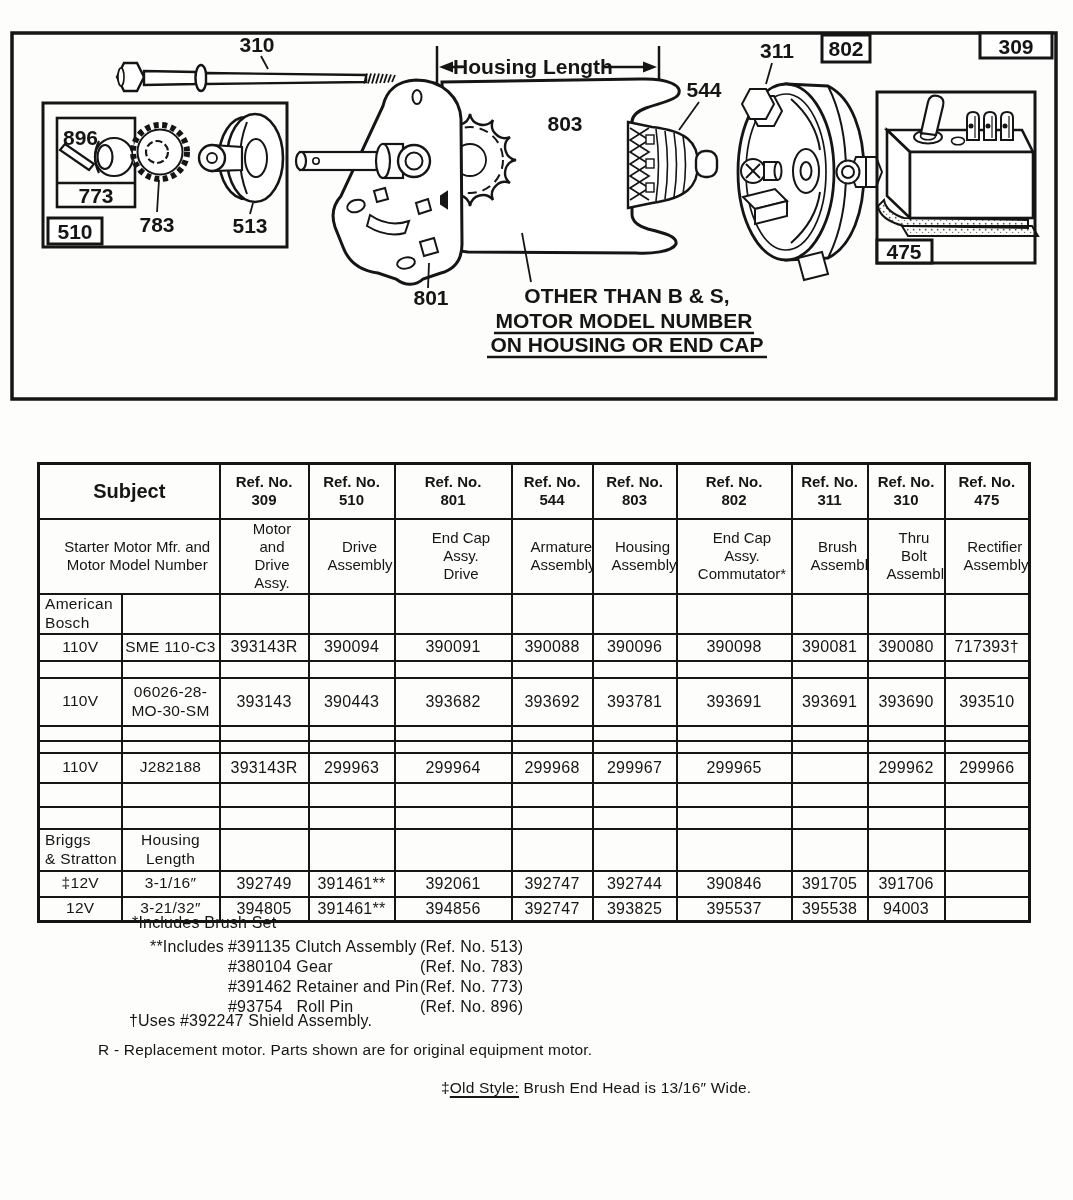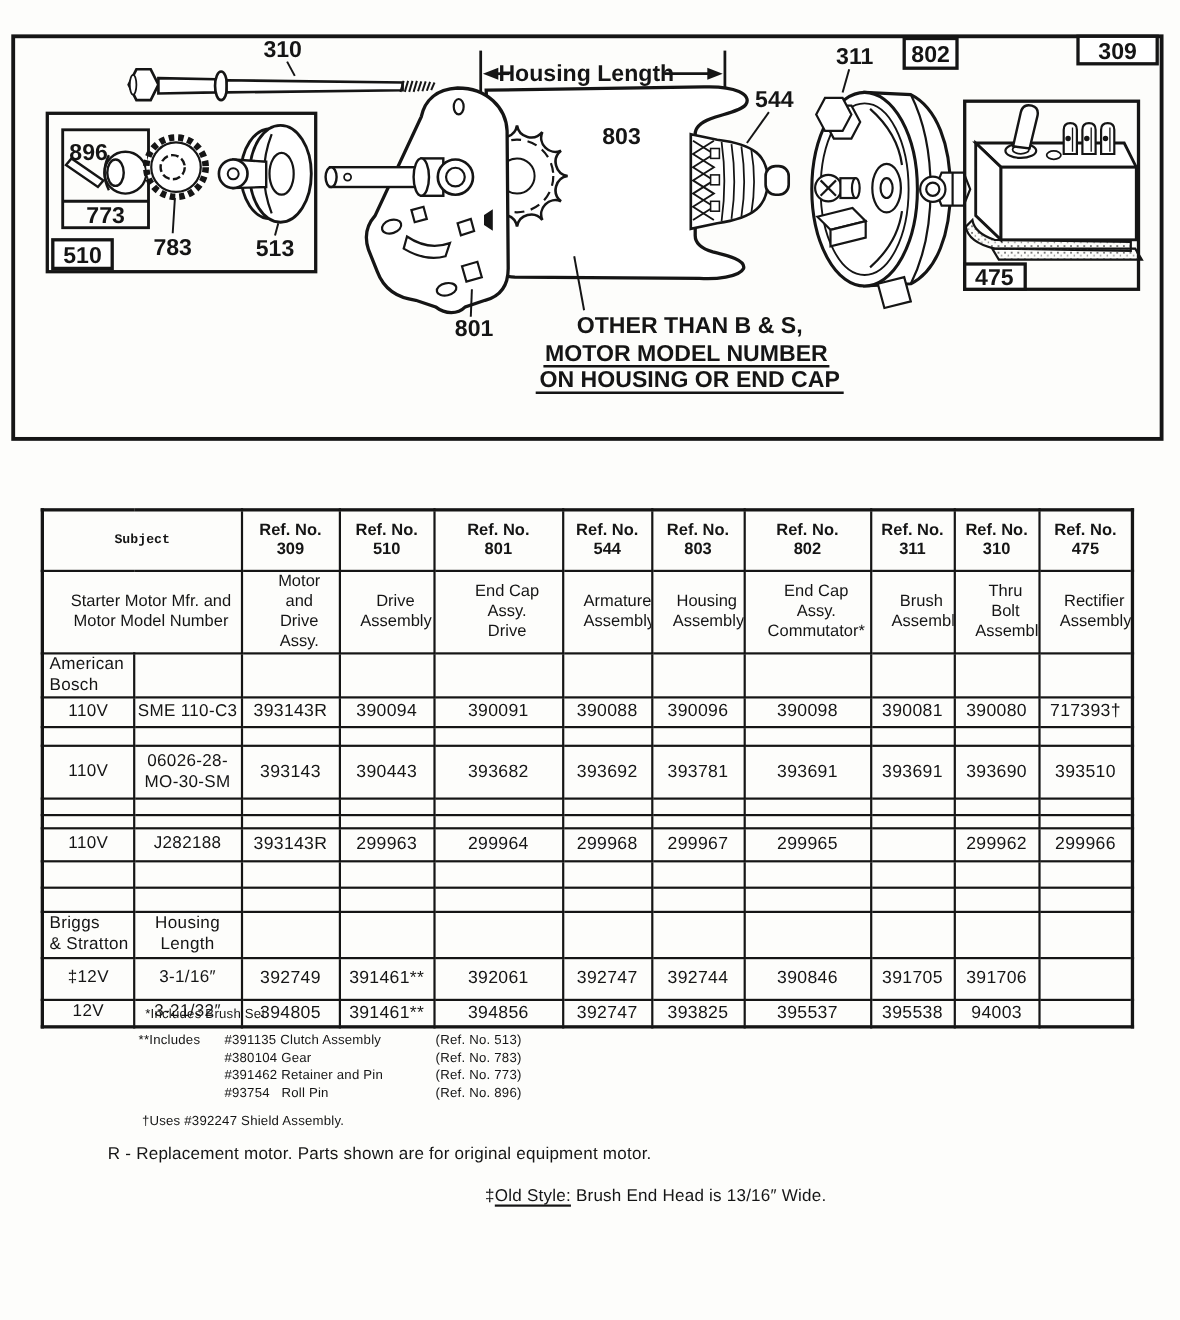--- a/index.html
+++ b/index.html
@@ -7,31 +7,31 @@
         font-family:"Liberation Sans",sans-serif;color:#151515;}
   svg text{font-family:"Liberation Sans",sans-serif;fill:#151515;}
   .dlabel{font-size:21px;font-weight:700;}
   .callout{font-size:21px;font-weight:700;}
 
   
   #tablewrap{position:absolute;left:37px;top:462px;}
   table{border-collapse:collapse;table-layout:fixed;width:991px;border:3px solid #151515;}
   th,td{border:2px solid #151515;padding:0 2px;text-align:center;vertical-align:middle;
         white-space:pre-line;overflow:hidden;line-height:1.22;}
-  th.subjhead{font-size:12px;font-weight:700;font-family:Liberation Mono, monospace;}
+  th.subjhead{font-size:20px;font-weight:700;}
   th.refhead{font-size:15px;font-weight:700;}
   th.subsub,th.deschead{font-size:15px;font-weight:400;padding-left:18px;}
   td{font-size:15.5px;font-weight:400;letter-spacing:.3px;}
   td.num{font-size:16px;}
   td.mk{text-align:left;padding-left:5px;}
 
   
-  .fn{position:absolute;font-size:12px;letter-spacing:.2px;}
+  .fn{position:absolute;font-size:16px;letter-spacing:.2px;}
   #fn2{display:grid;grid-template-columns:78px 192px auto;row-gap:2px;}
-  #fn2 span{white-space:pre;}
+  #fn2 span{white-space:pre;margin-left:24px;}
   .ul{text-decoration:underline;text-decoration-thickness:2px;text-underline-offset:3px;}
   .b{font-weight:700;}
 </style>
 </head>
 <body>
 
 <div id="page">
 
   
   <svg width="1073" height="425" viewBox="0 0 1073 425">
@@ -428,21 +428,21 @@
             <td class="num"></td>
             <td class="num"></td>
             <td class="num"></td>
             <td class="num"></td>
             <td class="num"></td>
             <td class="num"></td>
             <td class="num"></td>
             <td class="num"></td>
             <td class="num"></td>
           </tr>
-          <tr style="height: 38px;">
+          <tr style="height: 26px;">
             <td class="">‡12V</td>
             <td>3-1/16″</td>
             <td class="num">392749</td>
             <td class="num">391461**</td>
             <td class="num">392061</td>
             <td class="num">392747</td>
             <td class="num">392744</td>
             <td class="num">390846</td>
             <td class="num">391705</td>
             <td class="num">391706</td>

